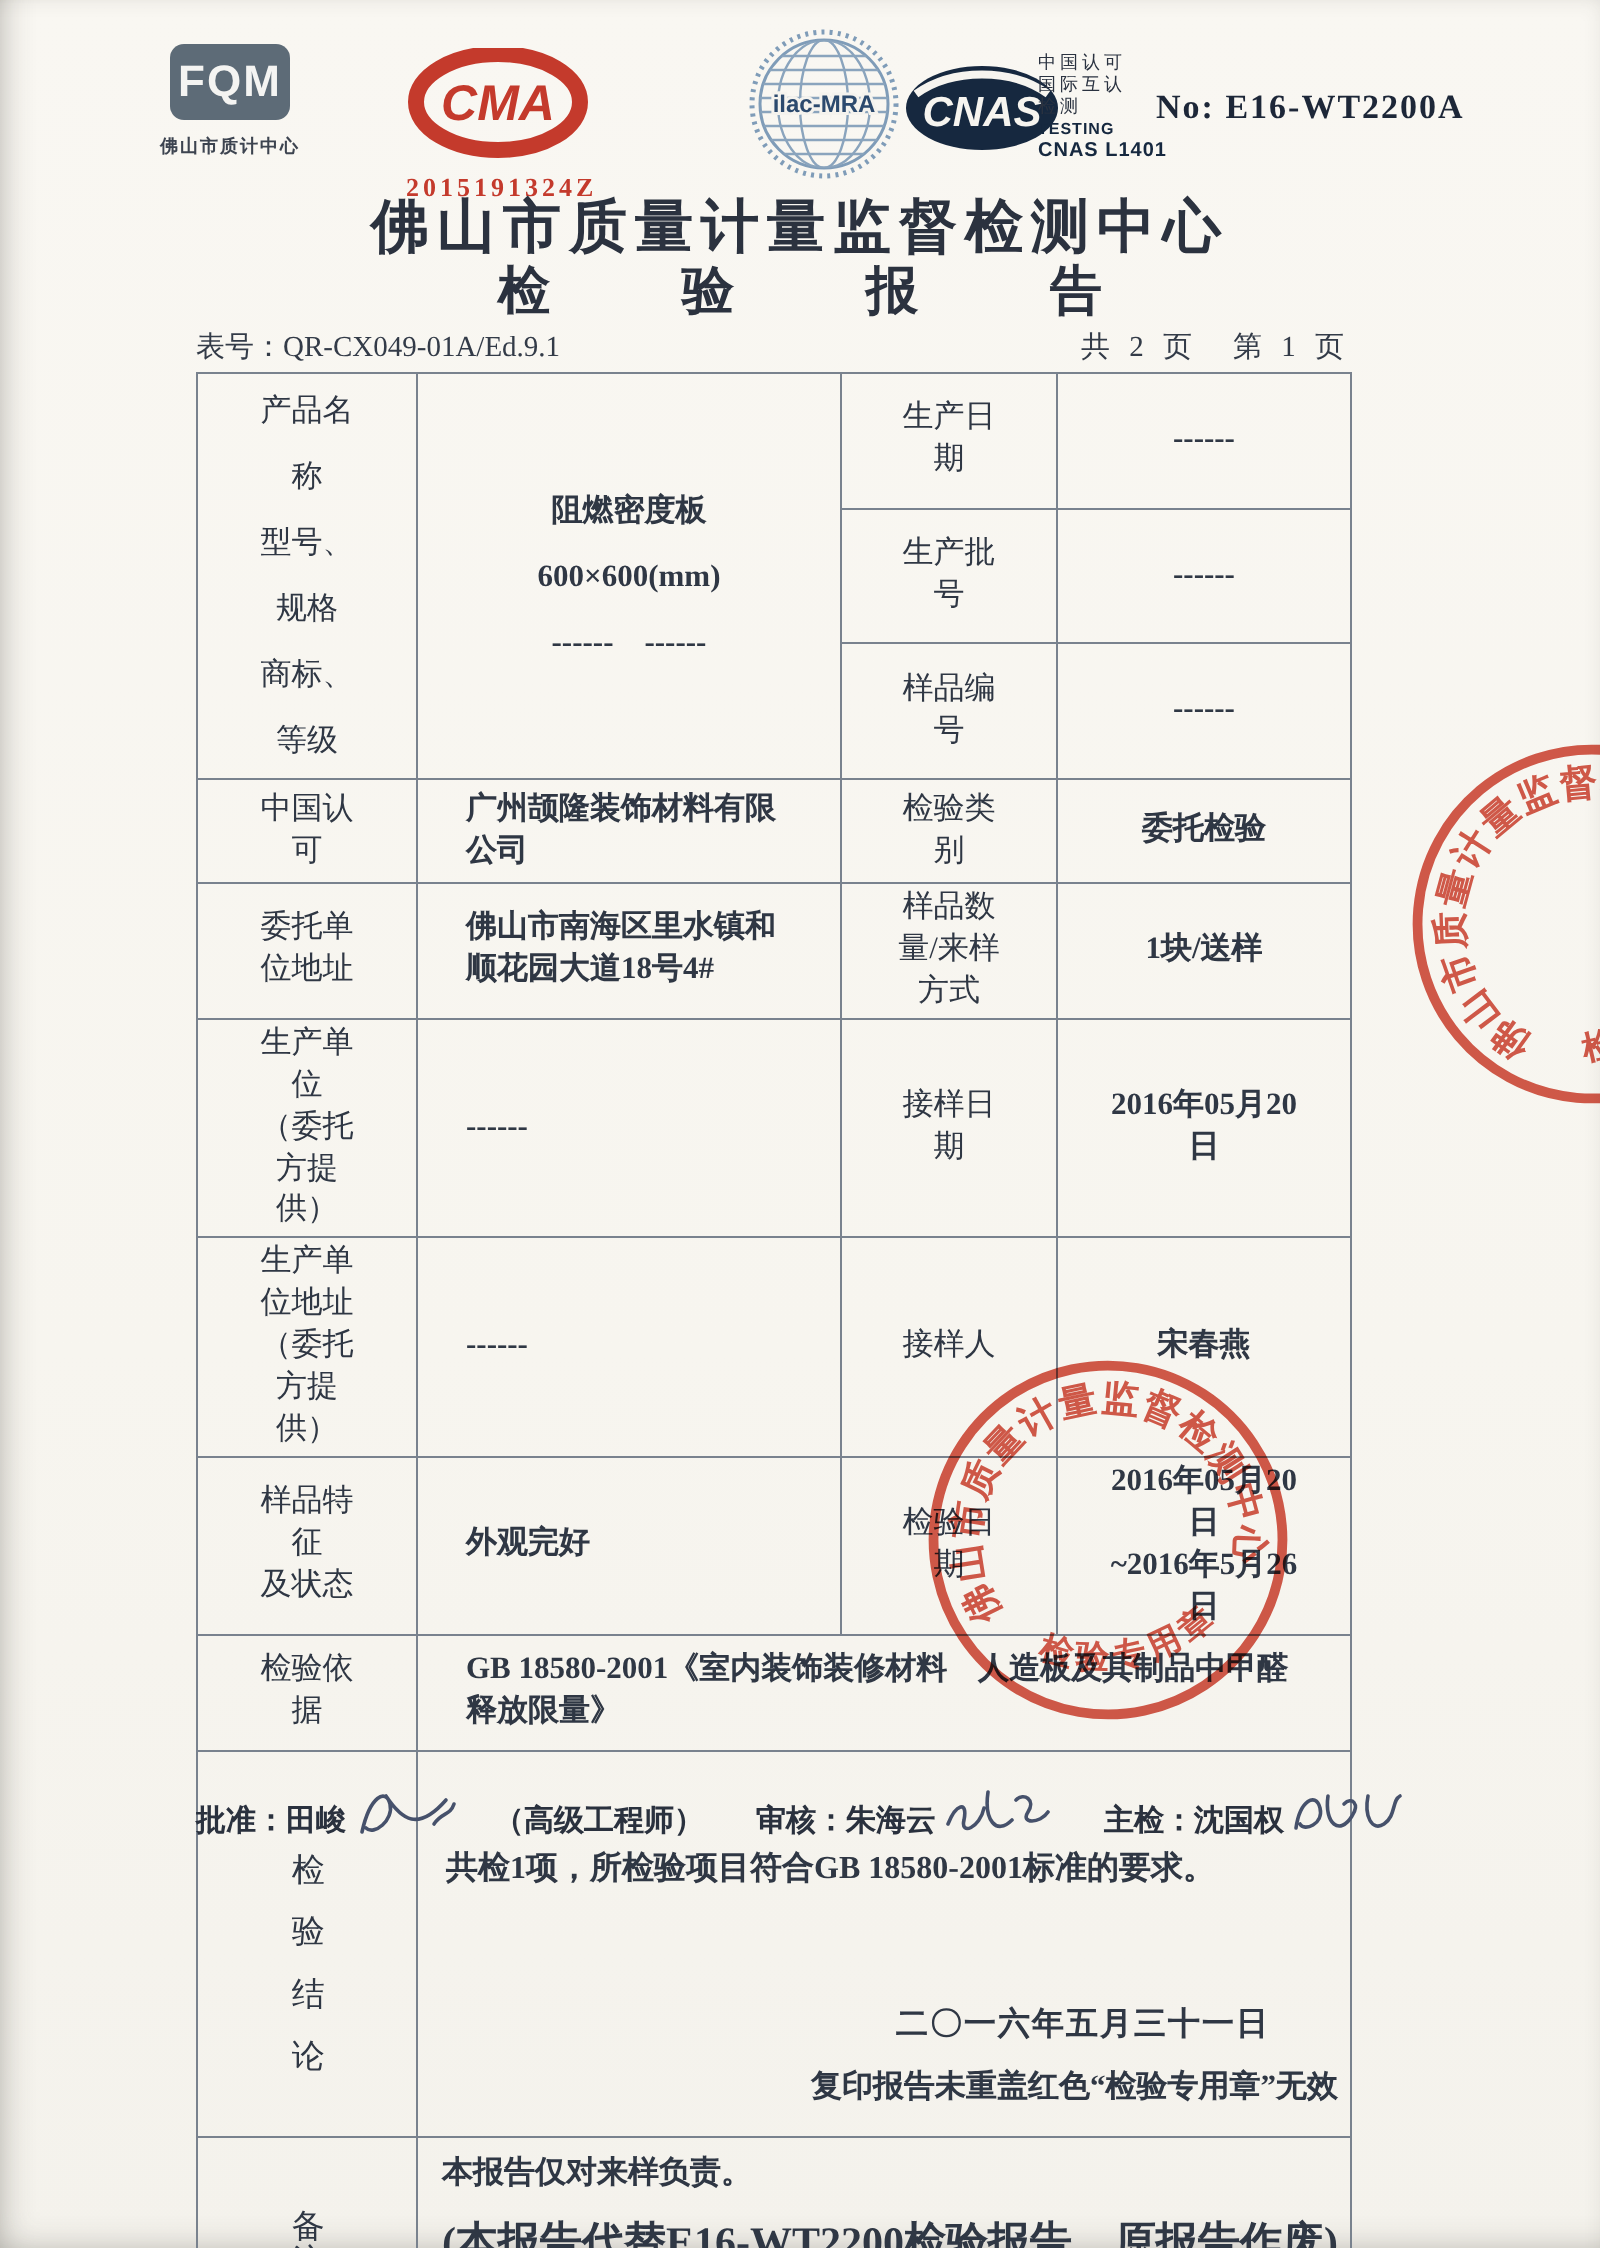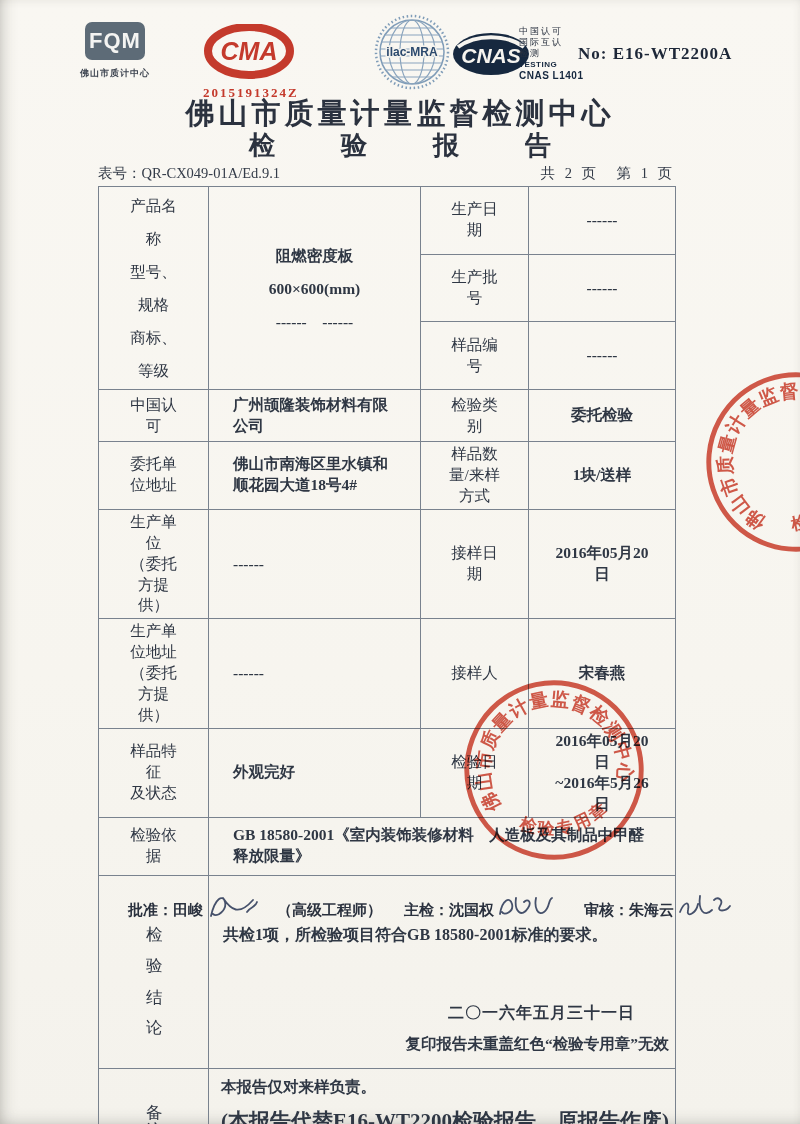--- a/index.html
+++ b/index.html
@@ -231,44 +231,44 @@
       </td>
       <td class="rmk-cell" colspan="3">
         <div class="rmk-l1">本报告仅对来样负责。</div>
         <div class="rmk-l2">(本报告代替E16-WT2200检验报告，原报告作废)</div>
       </td>
     </tr>
   </tbody>
     </table>
 
   <div class="footer">
-    <div class="grp" style="margin-left:30px">
+    <div class="grp" style="">
       <span>批准：</span>
       <span>田峻</span>
       <svg class="sig" width="58" height="36" viewBox="0 0 58 36">
         <path d="M8,28 C12,10 20,6 22,14 C24,22 14,30 10,26 M20,10 C28,22 36,28 50,12 M44,24 C48,18 52,20 54,14"></path>
       </svg>
     </div>
     <div class="grp" style="margin-left:14px">
       <span>（高级工程师）</span>
+    </div>
+    <div class="grp" style="margin-left:26px">
+      <span>审核：</span>
+      <span>朱海云</span>
+      <svg class="sig" width="60" height="36" viewBox="0 0 60 36">
+        <path d="M6,24 C10,14 16,12 14,22 C12,30 22,26 24,16 M26,8 C24,22 30,30 38,22 M40,12 C44,8 50,12 46,18 C42,24 52,24 56,18"></path>
+      </svg>
     </div>
     <div class="grp" style="margin-left:22px">
       <span>主检：</span>
       <span>沈国权</span>
       <svg class="sig" width="62" height="36" viewBox="0 0 62 36">
         <path d="M6,26 C8,12 16,8 18,16 C20,24 10,28 8,24 M22,10 C20,24 28,30 34,20 C38,14 34,10 30,14 M42,10 C40,20 44,28 50,24 C56,20 54,12 58,10"></path>
       </svg>
     </div>
-    <div class="grp" style="margin-left:26px">
-      <span>审核：</span>
-      <span>朱海云</span>
-      <svg class="sig" width="60" height="36" viewBox="0 0 60 36">
-        <path d="M6,24 C10,14 16,12 14,22 C12,30 22,26 24,16 M26,8 C24,22 30,30 38,22 M40,12 C44,8 50,12 46,18 C42,24 52,24 56,18"></path>
-      </svg>
-    </div>
   </div>
 
   <svg class="stamp stamp-main" width="196" height="196" viewBox="0 0 200 200">
     <circle cx="100" cy="100" r="89" fill="none" stroke="currentColor" stroke-width="5"></circle>
     <path id="arcOrg1" d="M45.9,137.9 A66,66 0 1 1 154.1,137.9" fill="none"></path>
     <text font-size="19" font-weight="bold" fill="currentColor" letter-spacing="1">
       <textPath href="#arcOrg1" startOffset="50%" text-anchor="middle">佛山市质量计量监督检测中心</textPath>
     </text>
     <path id="arcLbl1" d="M52,150 A85,85 0 0 0 148,150" fill="none"></path>
     <text font-size="17" font-weight="bold" fill="currentColor" letter-spacing="3">

